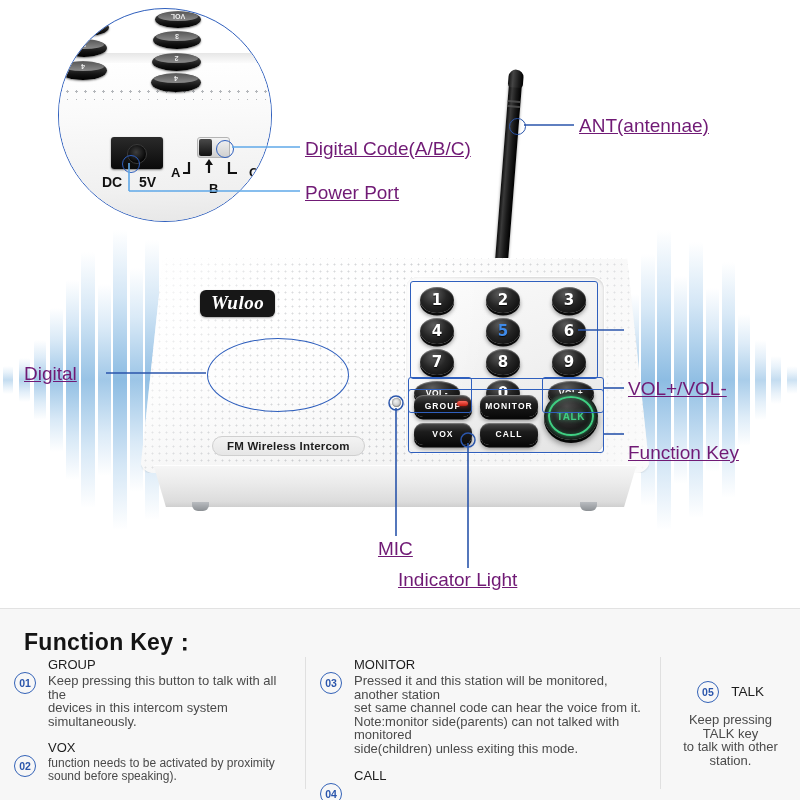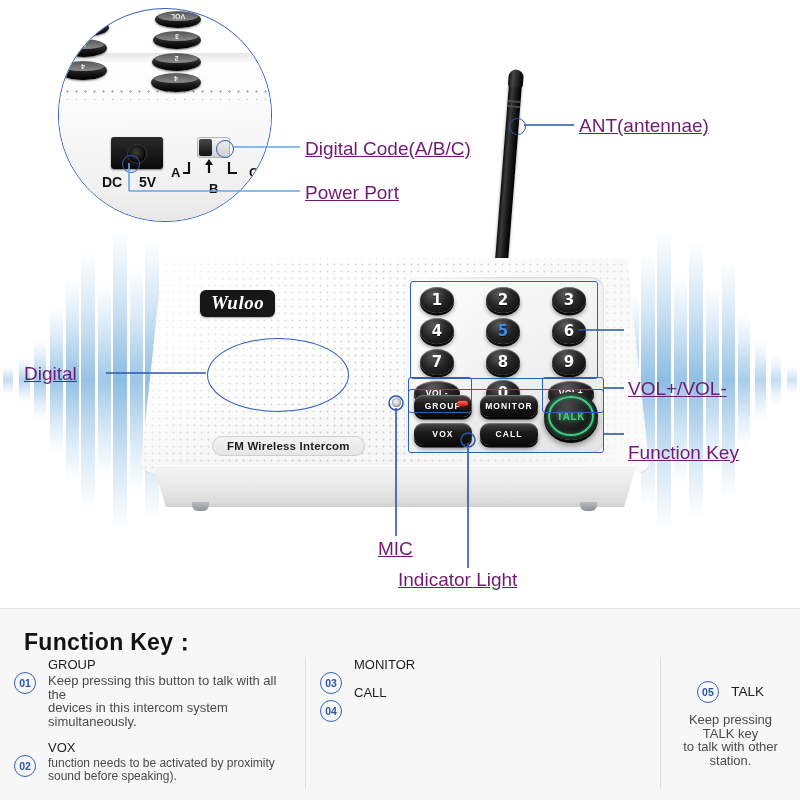--- a/index.html
+++ b/index.html
@@ -433,20 +433,24 @@
           <span class="badge">02</span>
           <div class="fk-h">VOX</div>
           <div class="fk-b tight">function needs to be activated by proximity sound before speaking).</div>
         </div>
       </div>
 
       <div class="fk-col c2">
         <div class="fk-item">
           <span class="badge">03</span>
           <div class="fk-h">MONITOR</div>
+          <div class="fk-b">Pressed it and this station will be monitored, another station
+set same channel code can hear the voice from it.
+Note:monitor side(parents) can not talked with monitored
+side(children) unless exiting this mode.</div>
         </div>
         <div class="fk-item">
           <span class="badge">04</span>
           <div class="fk-h">CALL</div>
         </div>
       </div>
 
       <div class="fk-col c3">
         <div class="fk-item centered">
           <span class="badge">05</span>

